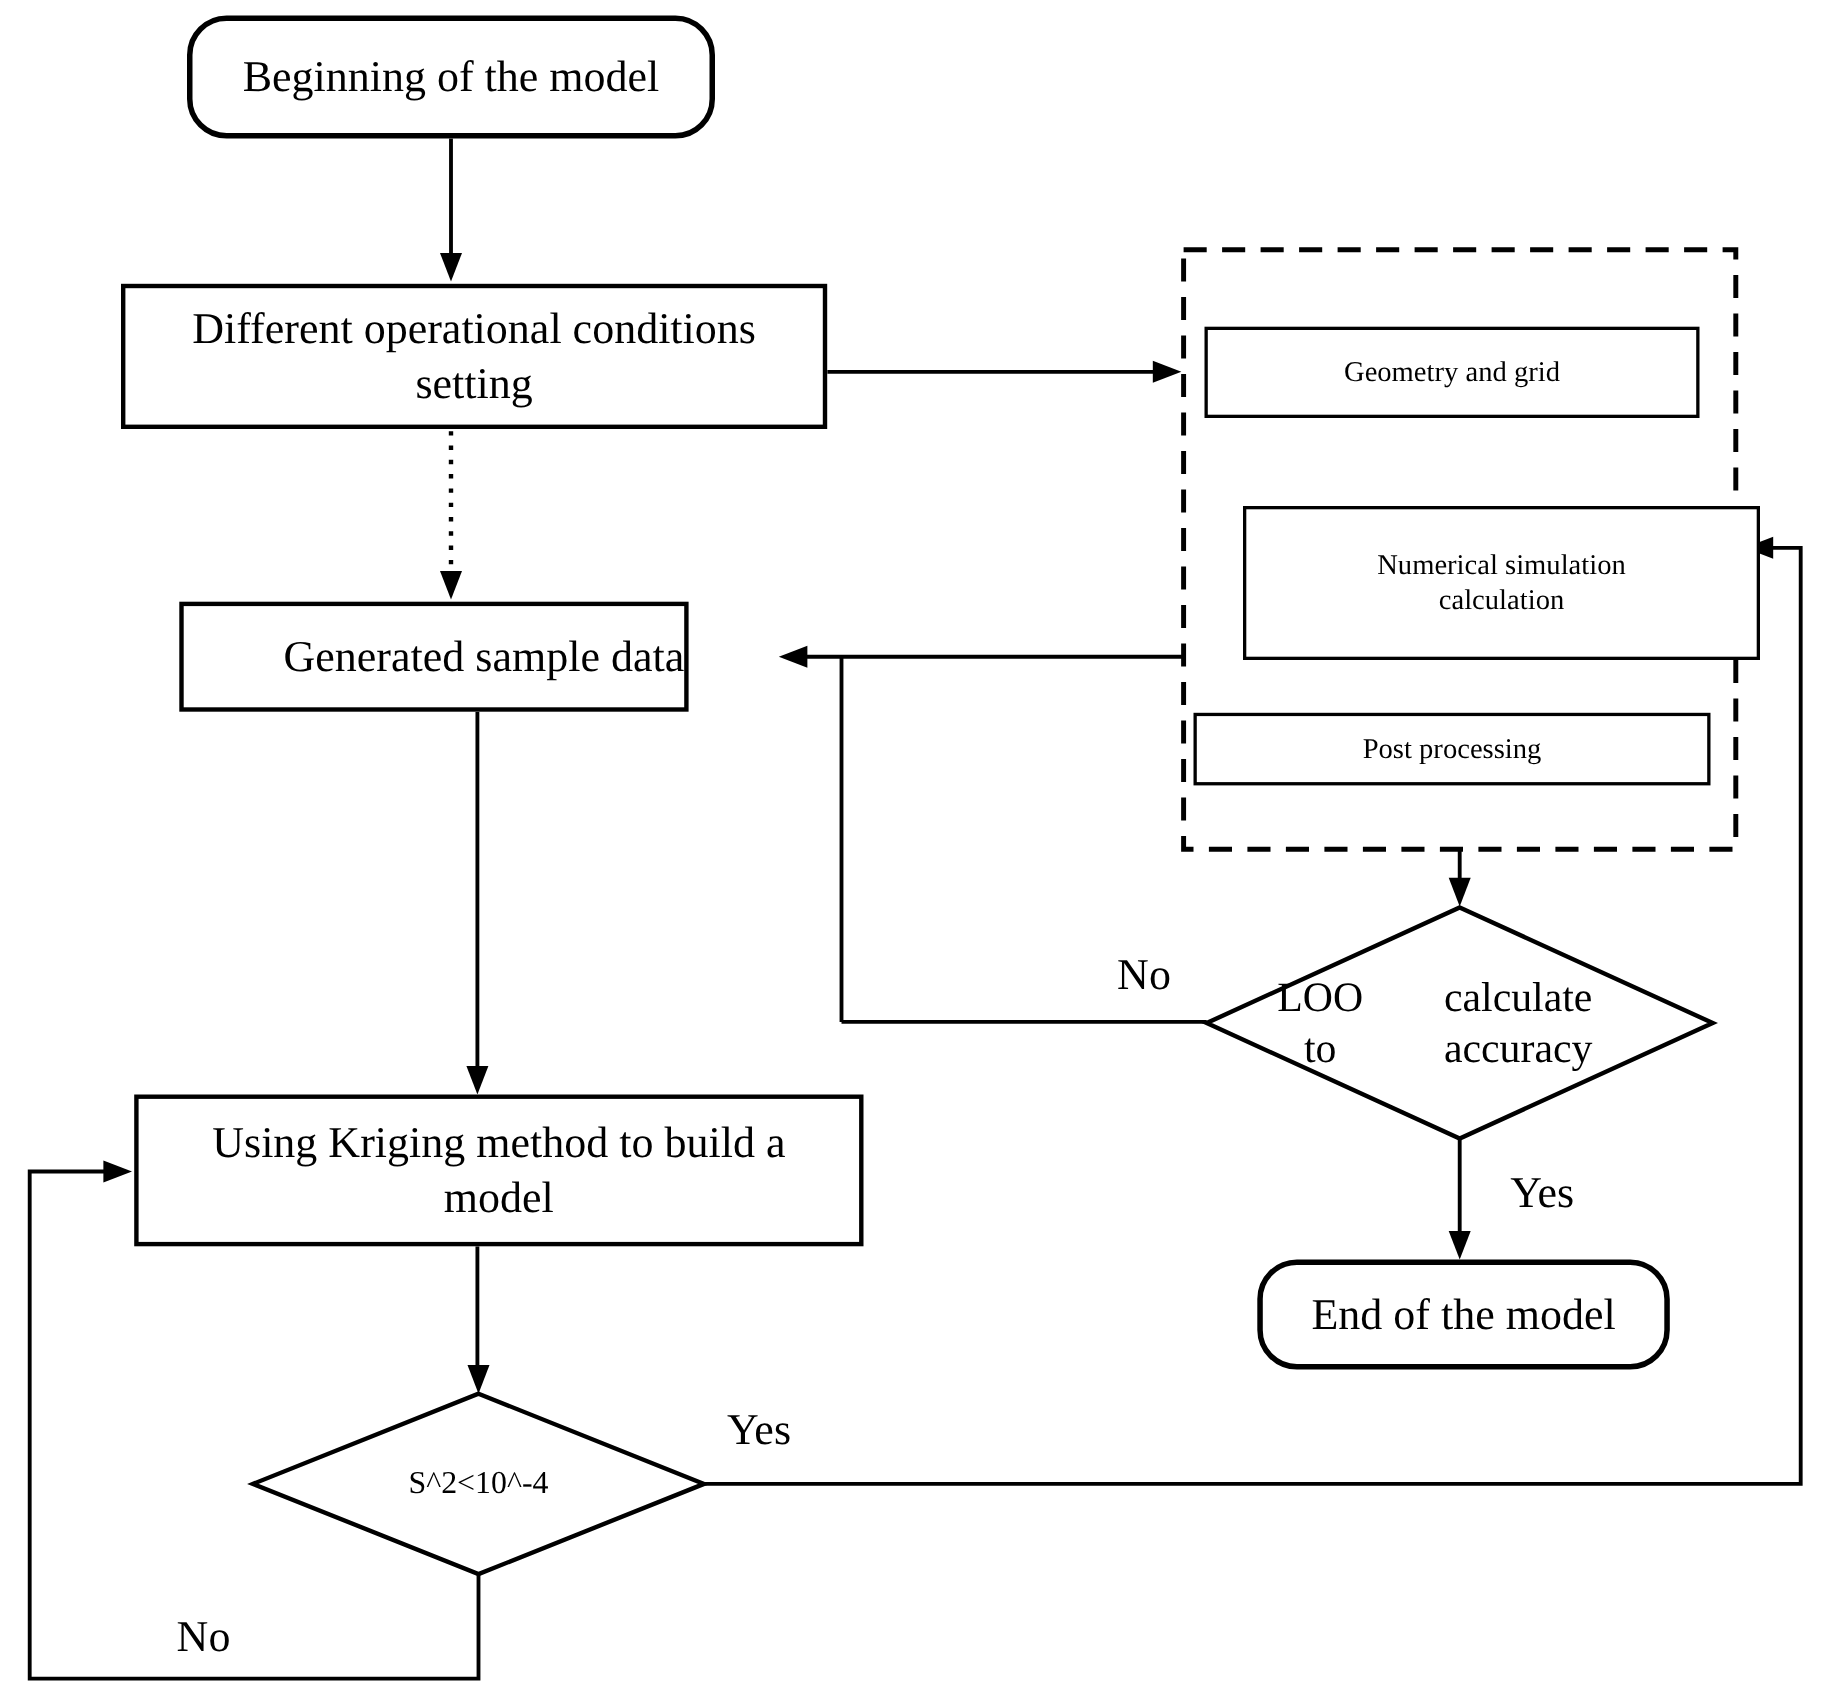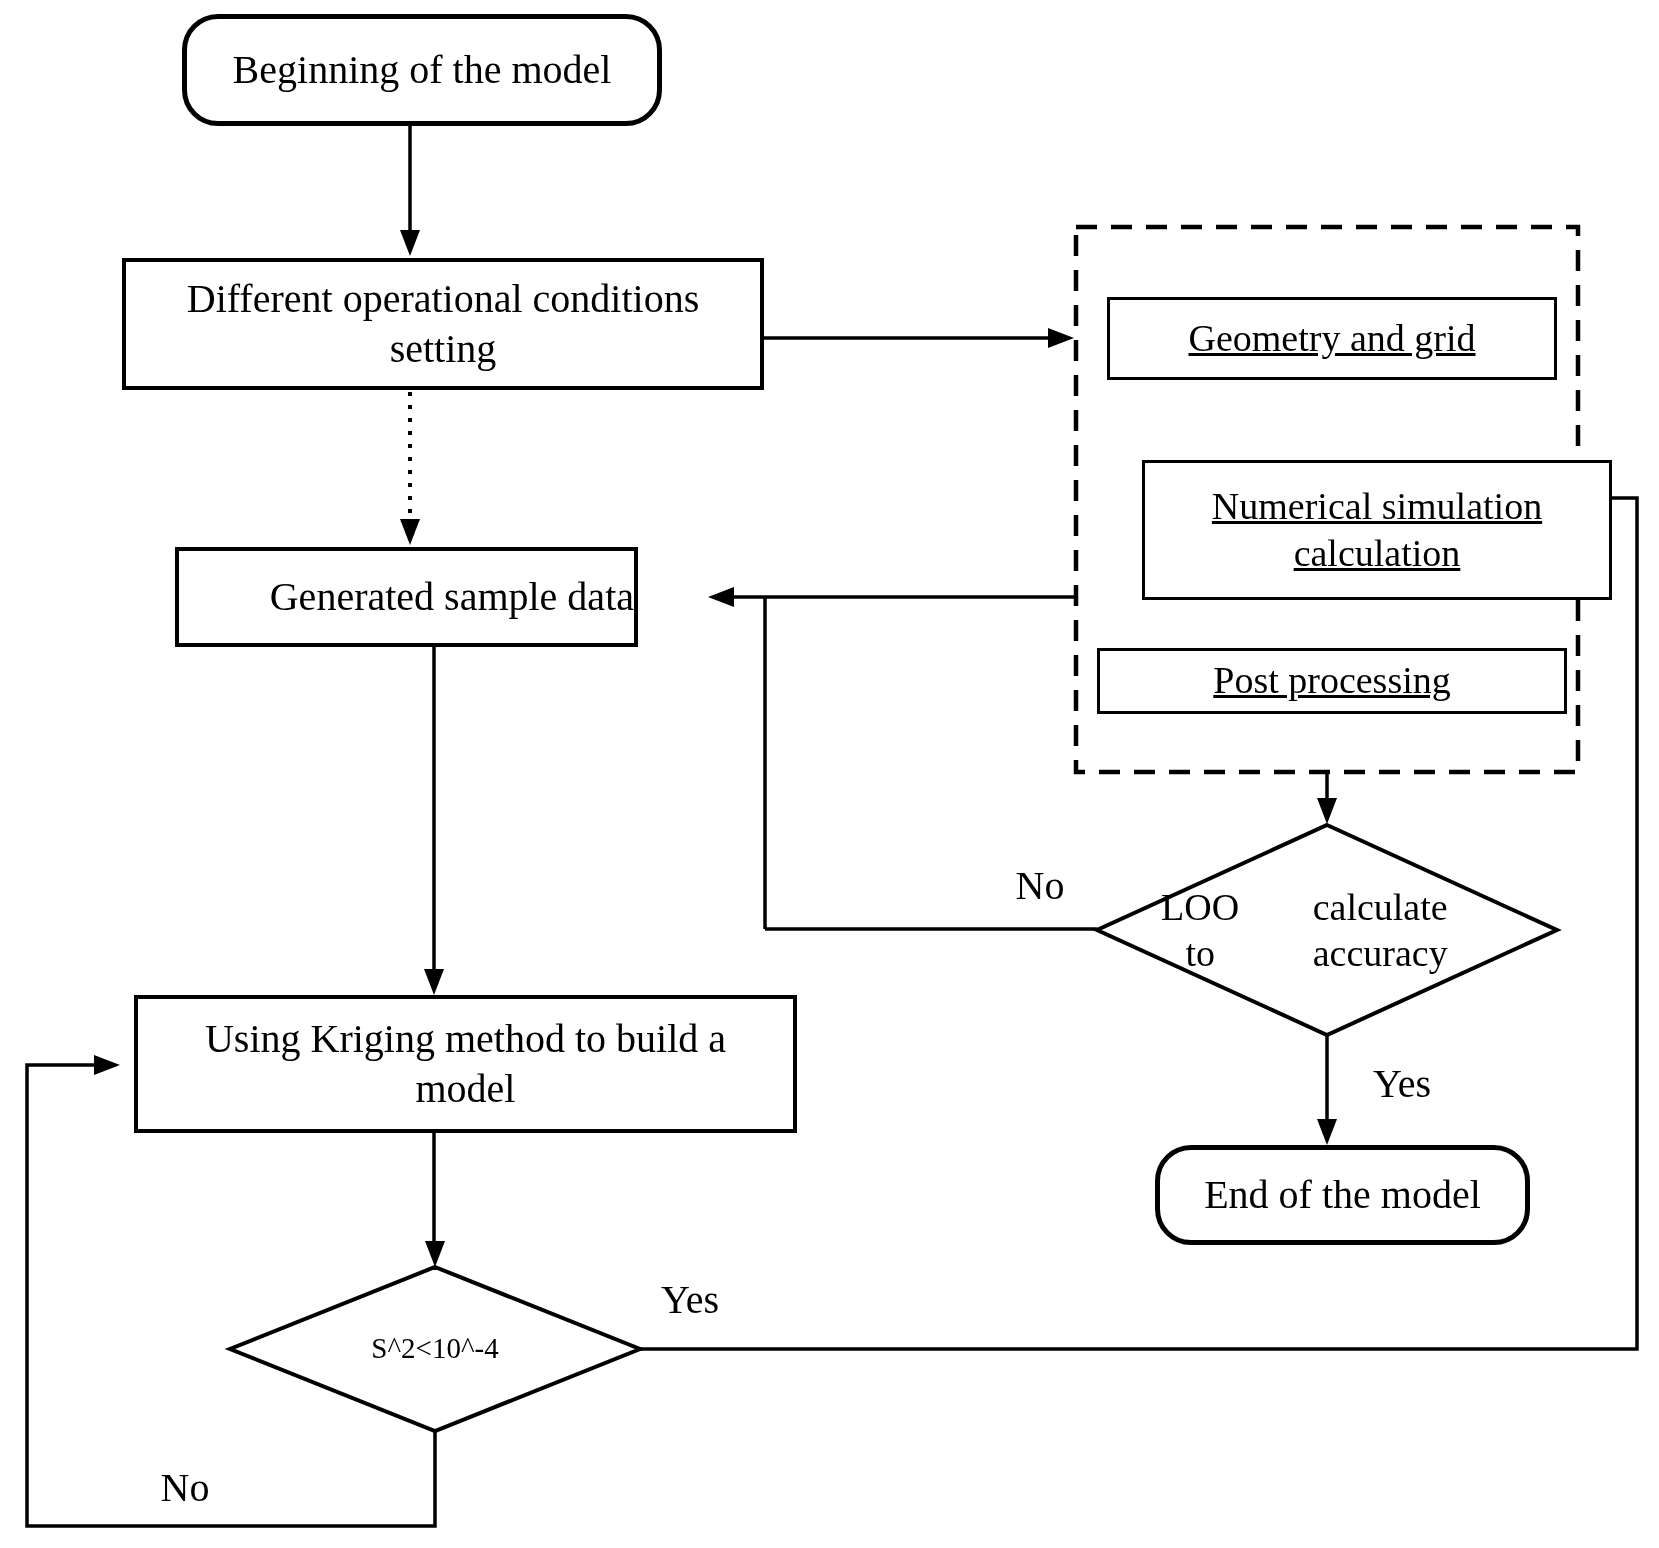--- a/index.html
+++ b/index.html
@@ -26,31 +26,29 @@
     display: flex;
     flex-direction: column;
     align-items: center;
     justify-content: center;
     text-align: center;
     background: #ffffff;
     border: 4px solid #000000;
     box-sizing: border-box;
     font-size: 40px;
     line-height: 1.24;
-    margin-left: 12px;
   }
   .node span { display: block; }
   .terminator {
     border-width: 5px;
     border-radius: 36px;
   }
   .subprocess {
     border-width: 3.5px;
-    font-size: 38px;
-    text-decoration: underline;
+    font-size: 26px;
   }
   .diamond-label {
     position: absolute;
     display: flex;
     flex-direction: row;
     align-items: center;
     justify-content: center;
     text-align: center;
     background: transparent;
     font-size: 38px;

